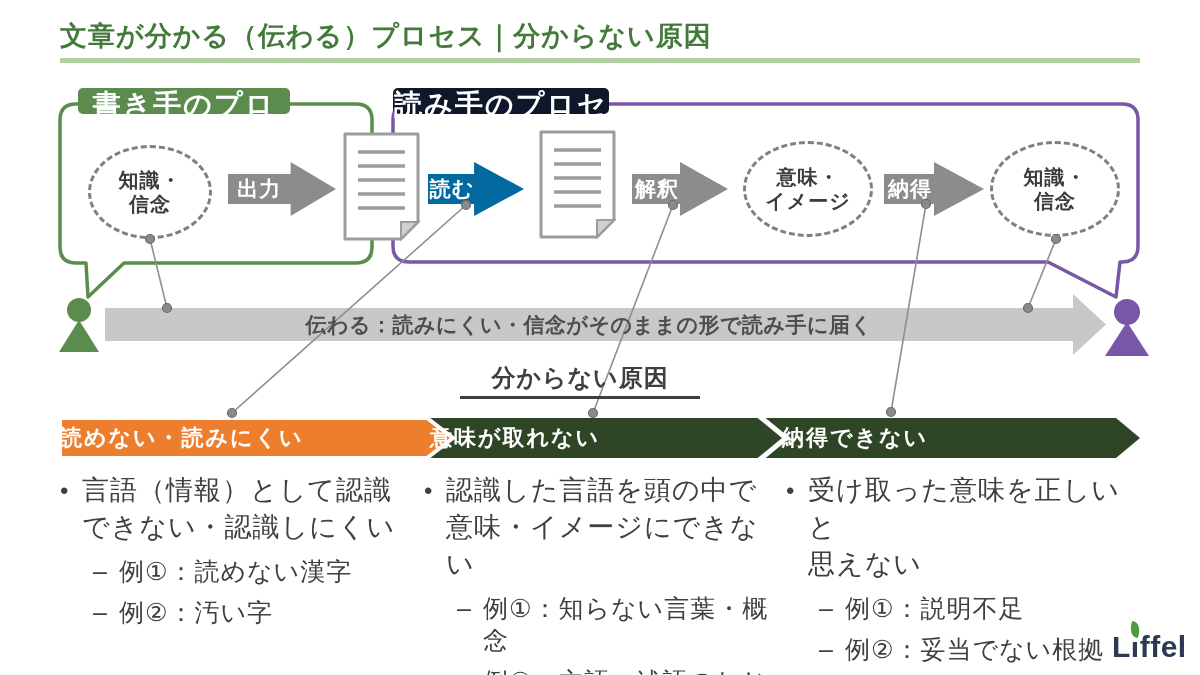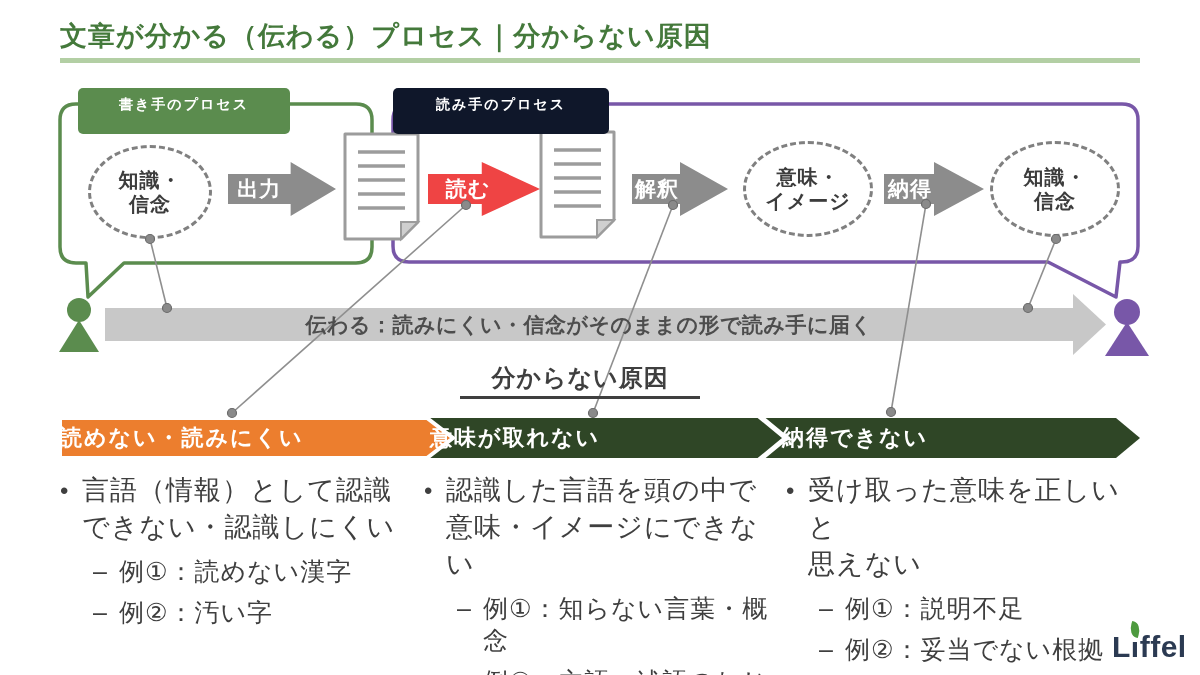--- a/index.html
+++ b/index.html
@@ -9,37 +9,37 @@
   }
   .abs{position:absolute;}
   .layer{position:absolute;left:0;top:0;width:1200px;height:675px;pointer-events:none;}
   .layer.base{z-index:0;}
   .layer.dots{z-index:3;}
   .content{z-index:2;}
 
   .title{left:60px;top:18px;font-size:27px;font-weight:bold;color:#44793B;letter-spacing:1px;z-index:2;}
   .title-rule{left:60px;top:58px;width:1080px;height:5px;background:#B3CFA4;z-index:2;}
 
-  .proc-label{height:46px;line-height:33px;text-align:center;border-radius:5px;
-    color:#fff;font-size:14px;font-weight:bold;letter-spacing:2px;z-index:2;}
+  .proc-label{height:26px;line-height:33px;text-align:center;border-radius:5px;
+    color:#fff;font-size:28px;font-weight:bold;letter-spacing:2px;z-index:2;}
   .proc-label.green{left:78px;top:88px;width:212px;background:#5B8C4E;}
   .proc-label.purple{left:393px;top:88px;width:216px;background:#0f172a;}
 
   .ellipse{border:3px dashed #808080;border-radius:50%;background:#fff;z-index:2;
     display:flex;flex-direction:column;align-items:center;justify-content:center;
     font-size:20px;font-weight:bold;color:#3C3C3C;line-height:1.2;letter-spacing:1px;font-family:Liberation Serif, serif;}
   .ellipse.e1{left:88px;top:145px;width:118px;height:88px;}
   .ellipse.e2{left:743px;top:141px;width:124px;height:90px;}
   .ellipse.e3{left:990px;top:141px;width:124px;height:90px;}
 
   .barrow{height:54px;display:flex;align-items:center;z-index:2;
     clip-path:polygon(0% 22%,58% 22%,58% 0%,100% 50%,58% 100%,58% 78%,0% 78%);}
   .barrow span{display:block;width:58%;text-align:center;color:#fff;font-size:21px;font-weight:bold;letter-spacing:1px;}
   .barrow.gray{background:#8C8C8C;}
-  .barrow.orange{background:#ef4444;padding-left:16px;}
+  .barrow.orange{background:#0369a1;}
   .barrow.a-output{left:228px;top:162px;width:108px;}
   .barrow.a-read{left:428px;top:162px;width:96px;clip-path:polygon(0% 22%,48% 22%,48% 0%,100% 50%,48% 100%,48% 78%,0% 78%);}
   .barrow.a-read span{width:50%;}
   .barrow.a-interpret{left:632px;top:162px;width:96px;clip-path:polygon(0% 22%,50% 22%,50% 0%,100% 50%,50% 100%,50% 78%,0% 78%);}
   .barrow.a-interpret span{width:52%;}
   .barrow.a-accept{left:884px;top:162px;width:100px;clip-path:polygon(0% 22%,50% 22%,50% 0%,100% 50%,50% 100%,50% 78%,0% 78%);}
   .barrow.a-accept span{width:52%;text-align:center;}
 
   .band-text{left:105px;top:308px;width:968px;height:33px;line-height:33px;text-align:center;
     font-size:21px;font-weight:bold;color:#4D4D4D;letter-spacing:0.5px;z-index:2;}

